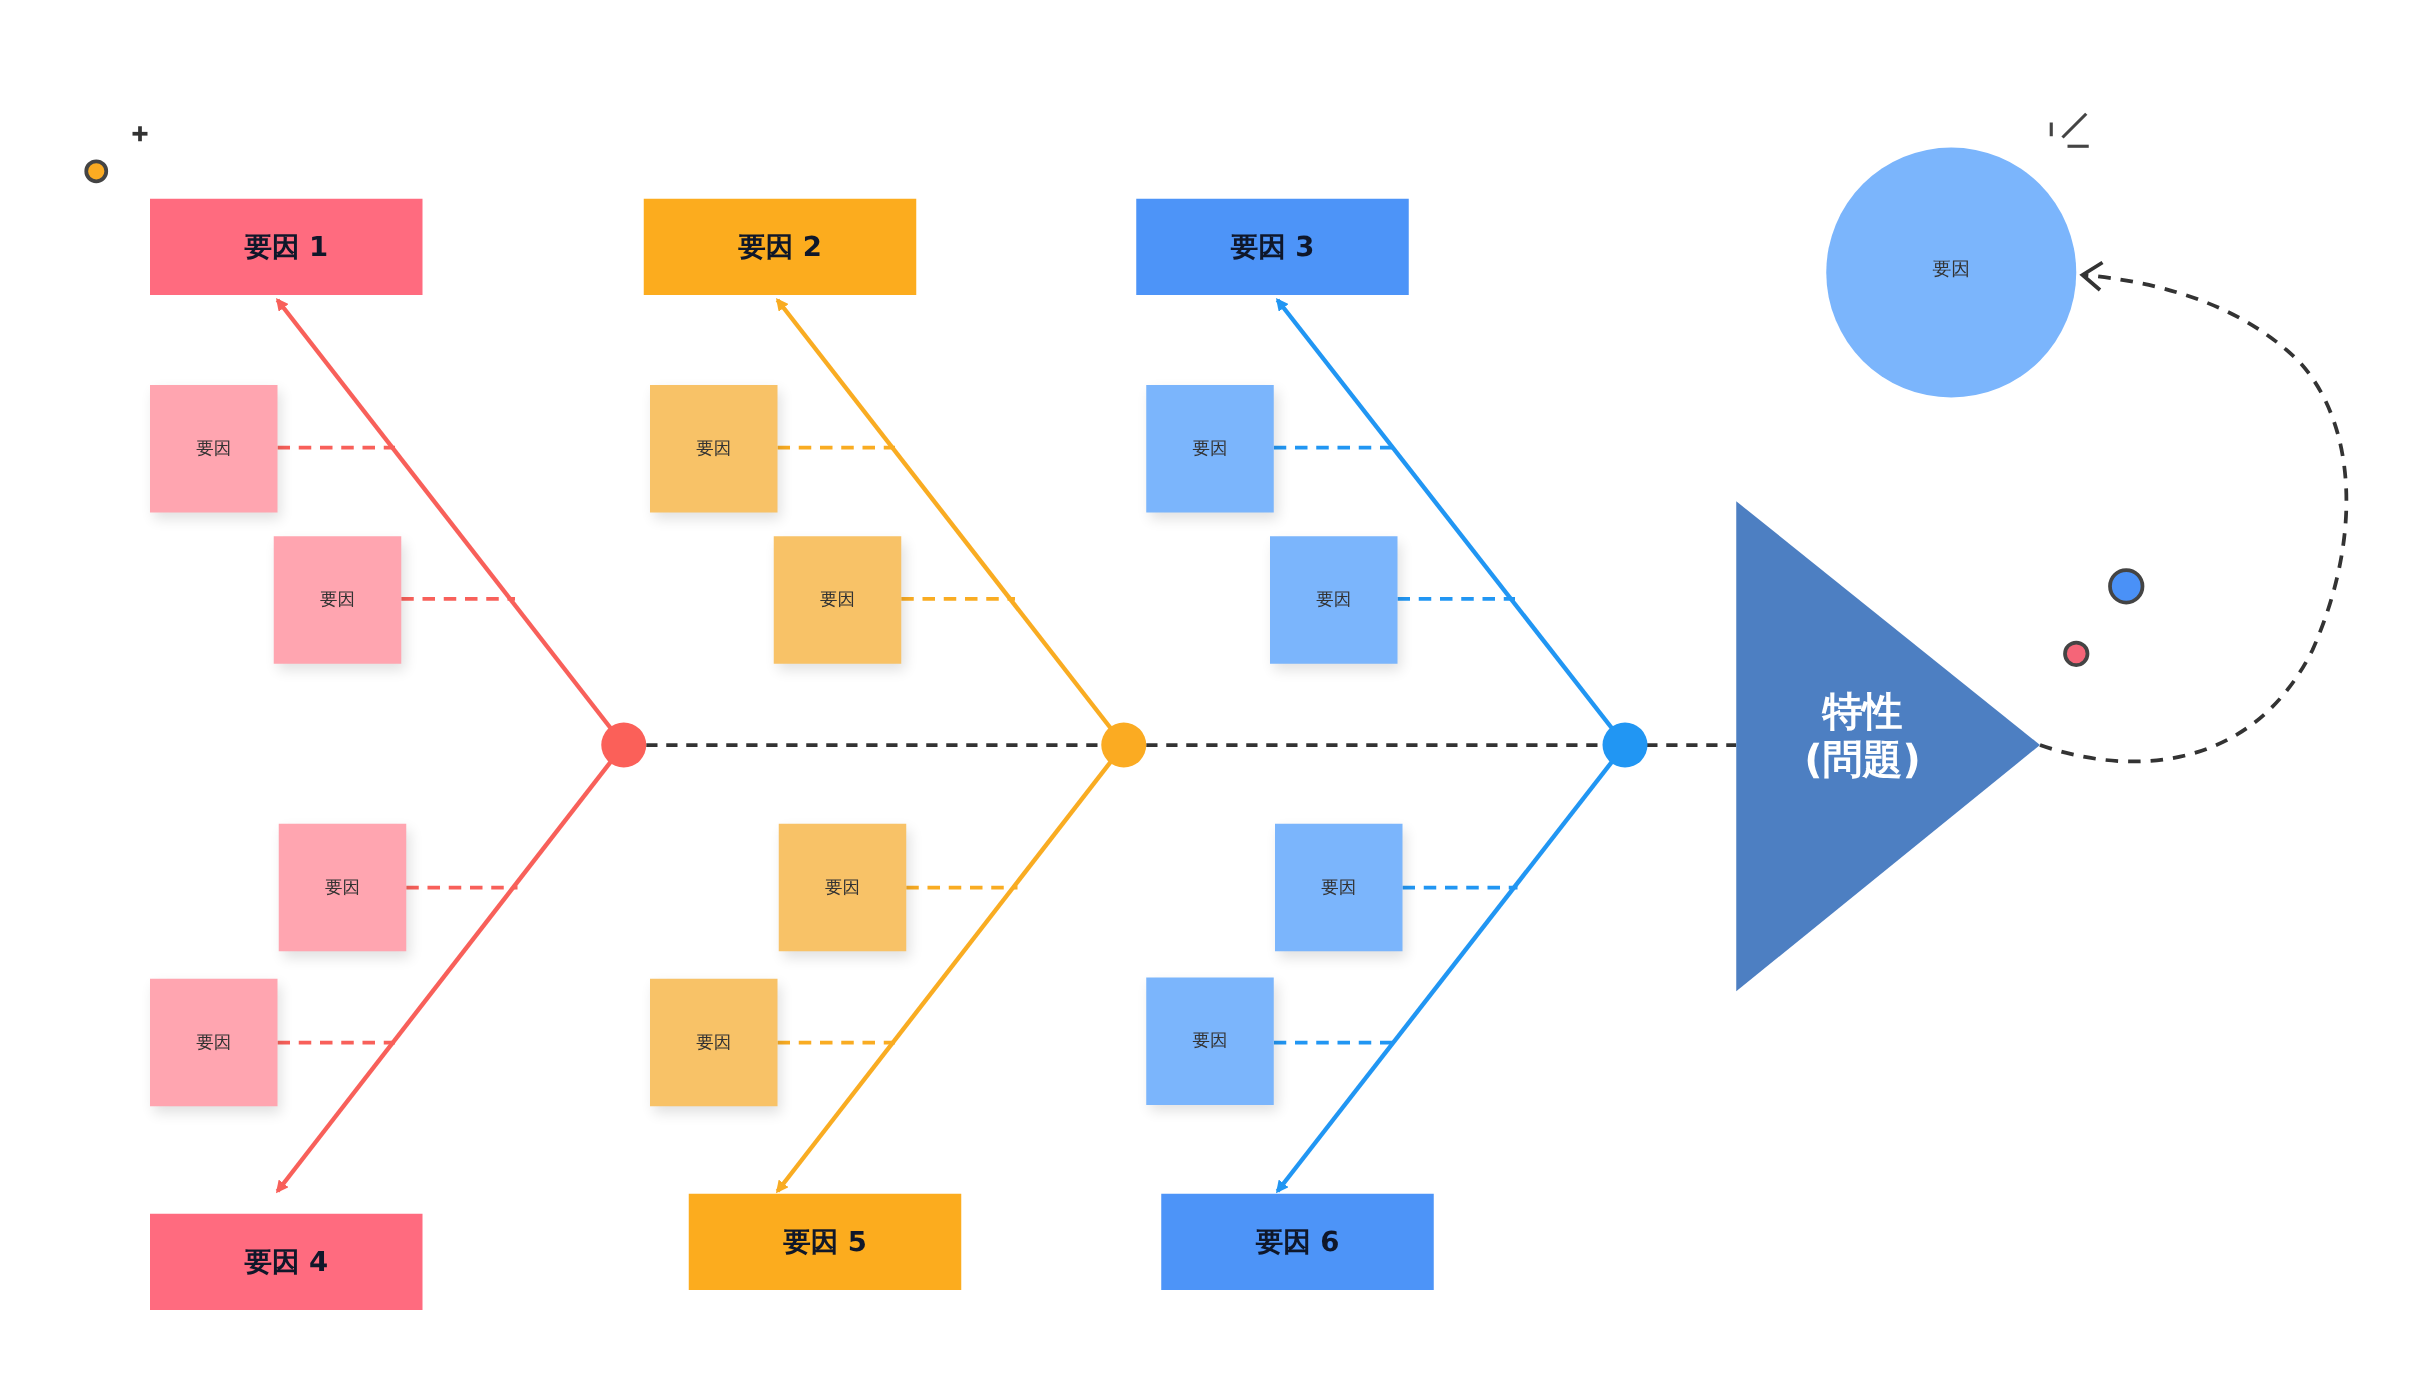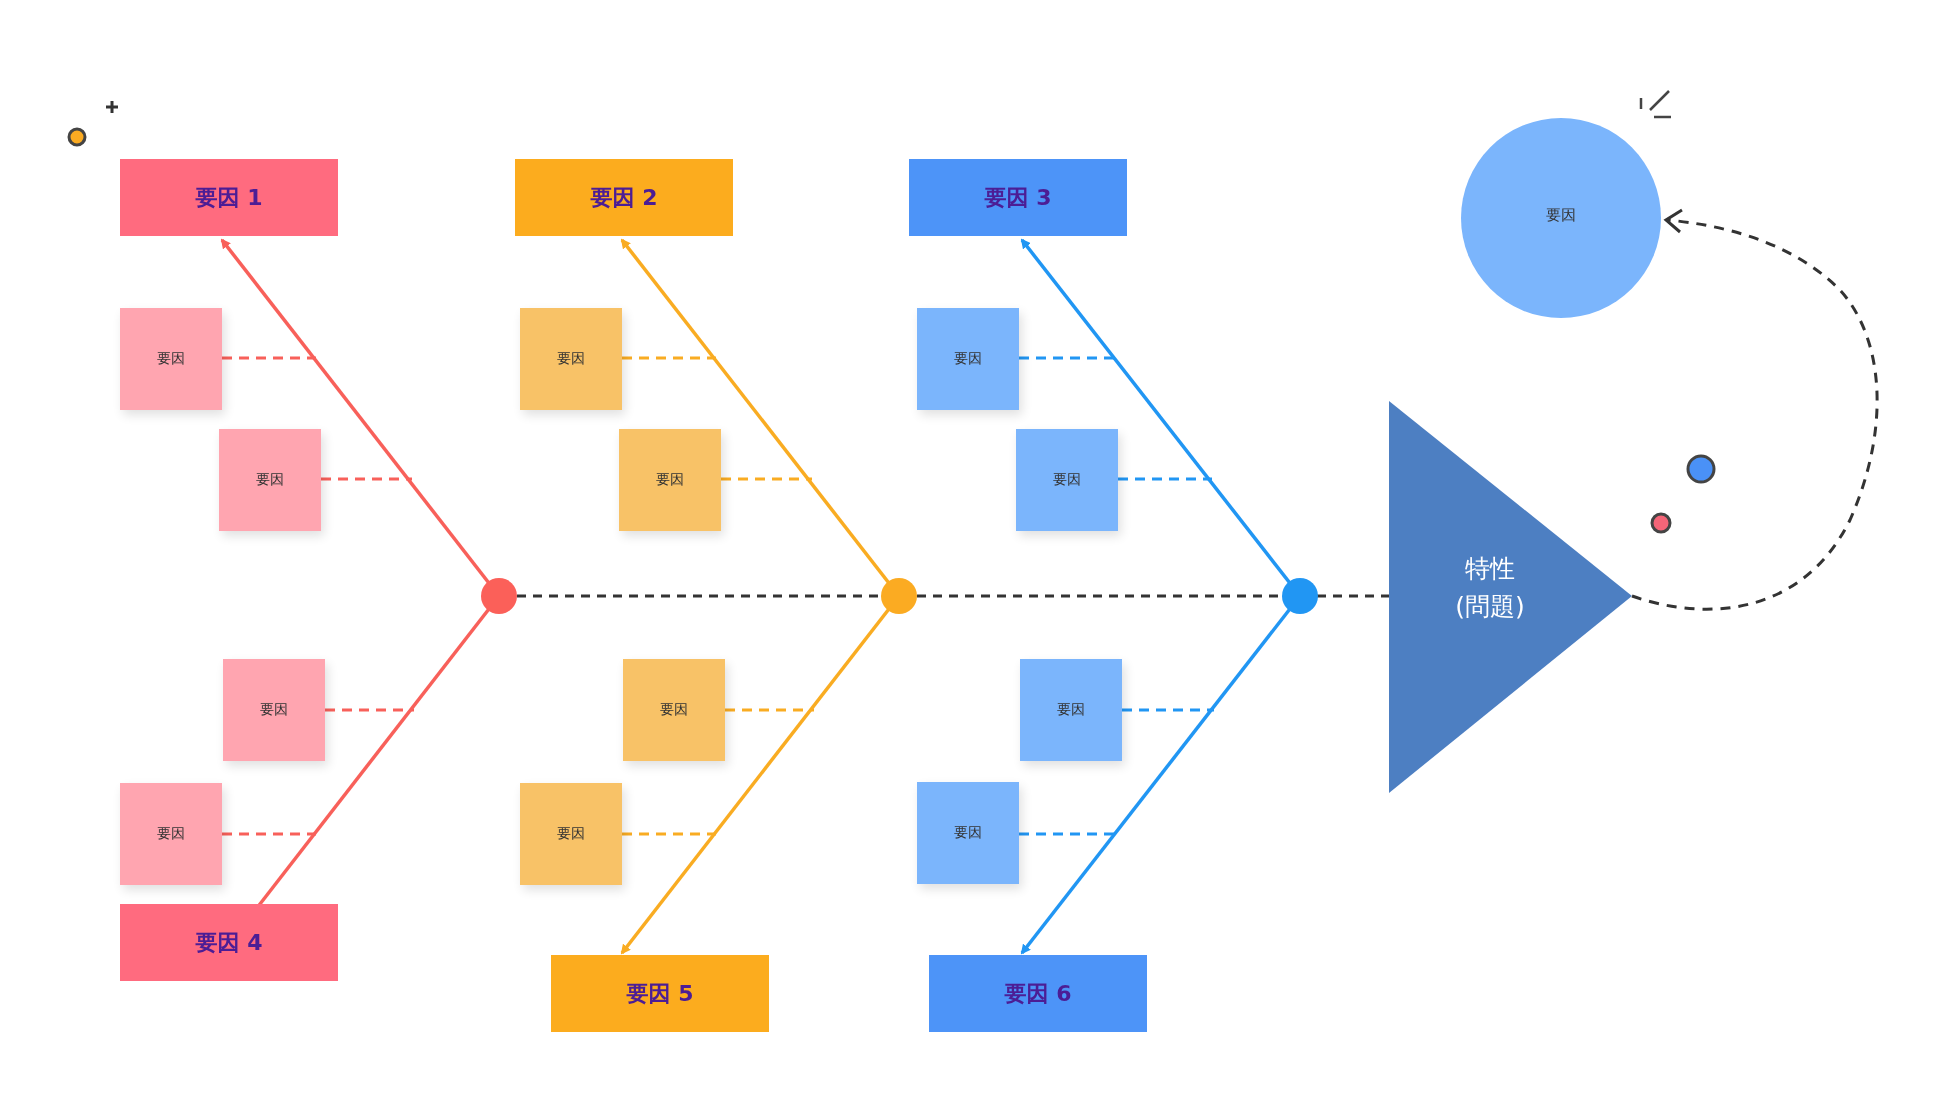--- a/index.html
+++ b/index.html
@@ -1,26 +1,26 @@
 <!DOCTYPE html>
 <html><head>
 <meta charset="utf-8">
 <style>
   html, body { margin:0; padding:0; background:#ffffff; }
   body { width:1940px; height:1120px; position:relative; overflow:hidden;
          font-family:"DejaVu Sans","Liberation Sans",sans-serif; }
   #canvas { position:absolute; left:0; top:0; width:1940px; height:1120px; }
-  .cat-box { position:absolute; width:218px; height:77px; color:#4c1d95; font-weight:bold;
+  .cat-box { position:absolute; width:218px; height:77px; color:#0f172a; font-weight:bold;
              font-size:22px; display:flex; align-items:center; justify-content:center;
              font-family:"DejaVu Sans",sans-serif; }
   .sticky { position:absolute; width:102px; height:102px; display:flex; align-items:center;
             justify-content:center; font-size:14px; color:#333;
             box-shadow: 3px 5px 10px rgba(0,0,0,0.12); }
   .effect-label { position:absolute; left:1410px; top:550px; width:160px; text-align:center;
-                  color:#fff; font-weight:normal; font-size:25px; line-height:38px; }
+                  color:#fff; font-weight:bold; font-size:32px; line-height:38px; }
   .circle-label { position:absolute; left:1511px; top:206px; width:100px; text-align:center;
                   font-size:15px; color:#333; }
 </style>
 </head>
 <body>
 
 <svg id="canvas" width="1940" height="1120" viewBox="0 0 1940 1120">
   <defs>
     <marker id="arrow-red" markerWidth="10" markerHeight="10" refX="8" refY="5" orient="auto" markerUnits="userSpaceOnUse" viewBox="0 0 10 10">
       <path d="M0,0 L10,5 L0,10 Z" fill="#f8605a"></path>
@@ -82,21 +82,21 @@
     <line x1="1650" y1="110" x2="1669" y2="91"></line>
     <line x1="1654" y1="117" x2="1671" y2="117"></line>
   </g>
   <circle cx="1701" cy="469" r="13" fill="#4a91f7" stroke="#444" stroke-width="3"></circle>
   <circle cx="1661" cy="523" r="9" fill="#f56578" stroke="#444" stroke-width="3"></circle>
 </svg>
 
 <div class="cat-box" style="left:120px;top:159px;background:#ff6b7f;">要因 1</div>
 <div class="cat-box" style="left:515px;top:159px;background:#fcac1e;">要因 2</div>
 <div class="cat-box" style="left:909px;top:159px;background:#4d94f8;">要因 3</div>
-<div class="cat-box" style="left:120px;top:904px;background:#ff6b7f;">要因 4</div>
+<div class="cat-box" style="left:120px;top:971px;background:#ff6b7f;">要因 4</div>
 <div class="cat-box" style="left:515px;top:955px;background:#fcac1e;margin-left:36px;">要因 5</div>
 <div class="cat-box" style="left:909px;top:955px;background:#4d94f8;margin-left:20px;">要因 6</div>
 
 <div class="sticky" style="left:120px;top:308px;background:#ffa5b0;">要因</div>
 <div class="sticky" style="left:219px;top:429px;background:#ffa5b0;">要因</div>
 <div class="sticky" style="left:223px;top:659px;background:#ffa5b0;">要因</div>
 <div class="sticky" style="left:120px;top:783px;background:#ffa5b0;">要因</div>
 
 <div class="sticky" style="left:520px;top:308px;background:#f8c267;">要因</div>
 <div class="sticky" style="left:619px;top:429px;background:#f8c267;">要因</div>

